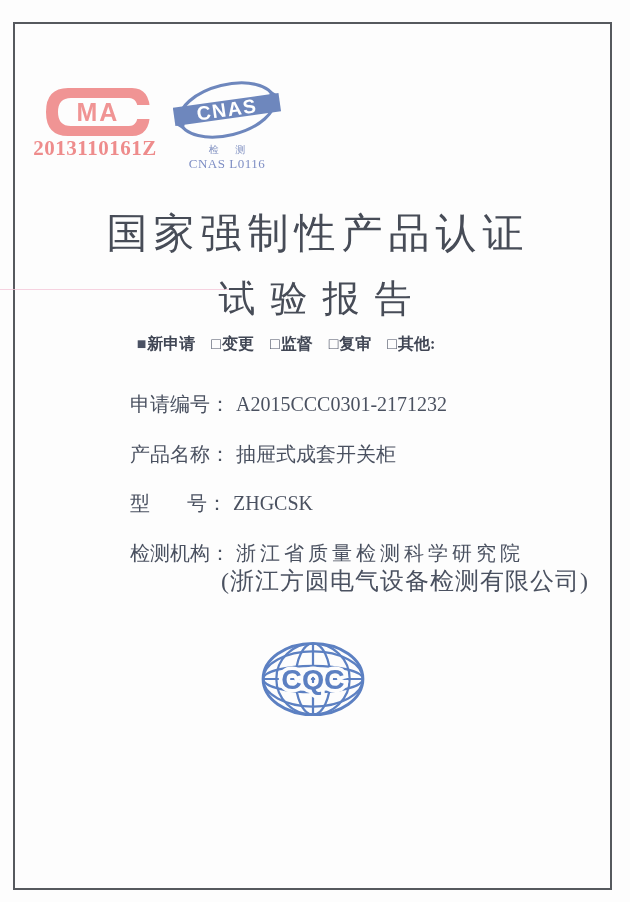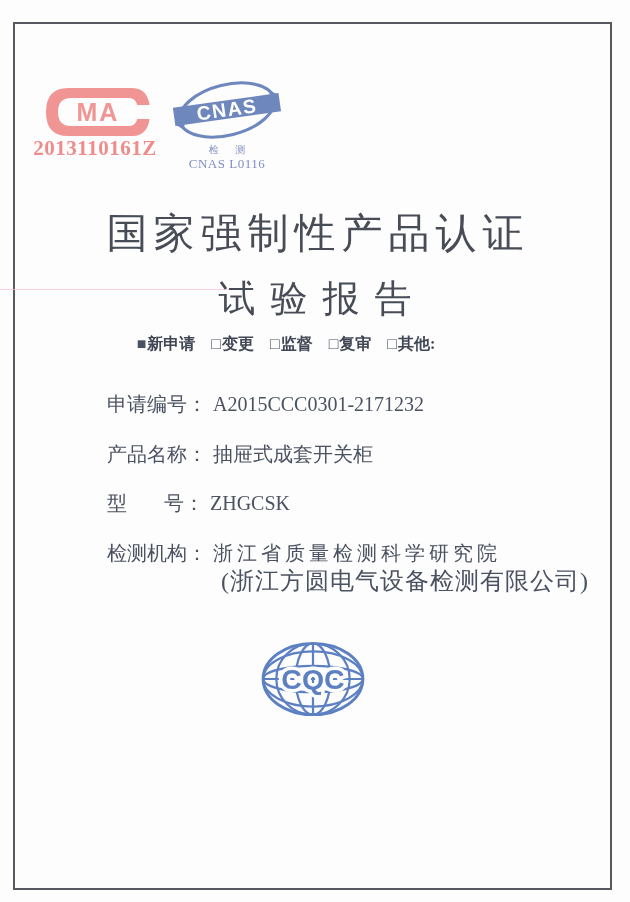--- a/index.html
+++ b/index.html
@@ -51,21 +51,21 @@
     background:#f3c3d6;opacity:.75;
   }
   
   .cbx-row{
     position:absolute;left:0;top:334px;width:552px;text-align:center;
     font-size:16px;font-weight:700;color:#404654;margin-left:10px;
   }
   .cbx{margin:0 6px;white-space:nowrap;}
   .cbx .box{margin-right:1px;color:#4a5163;}
   
-  .frow{position:absolute;left:107px;font-size:20px;color:#4a5160;white-space:nowrap;}
+  .frow{position:absolute;left:130px;font-size:20px;color:#4a5160;white-space:nowrap;}
   .frow .val{margin-left:6px;}
   .r1{top:391px;} .r2{top:441px;} .r3{top:490px;} .r4{top:540px;}
   .r4b{position:absolute;left:221px;top:565px;font-size:24px;color:#4a5160;letter-spacing:1px;white-space:nowrap;}
   .agency-val{letter-spacing:4px;}
   .model-gap{display:inline-block;width:37px;}
   
   .cqc-svg{position:absolute;left:259px;top:639px;width:108px;height:80px;}
   .logo-letters{font-family:"Liberation Sans","DejaVu Sans",sans-serif;font-weight:bold;}
 </style>
 </head>

